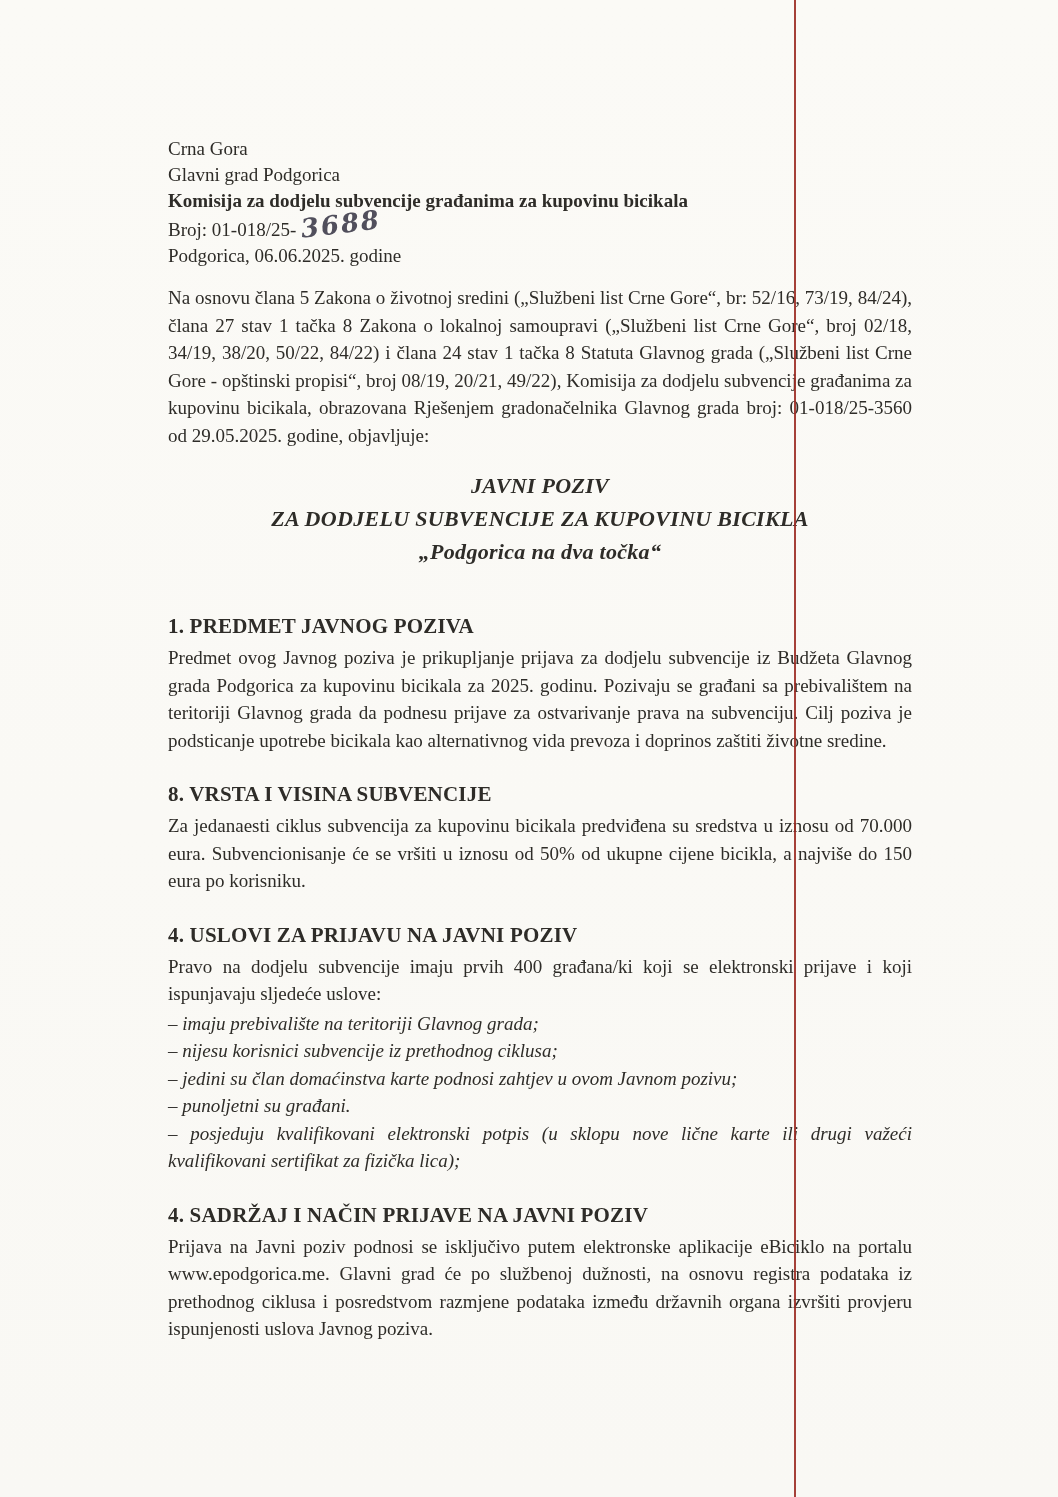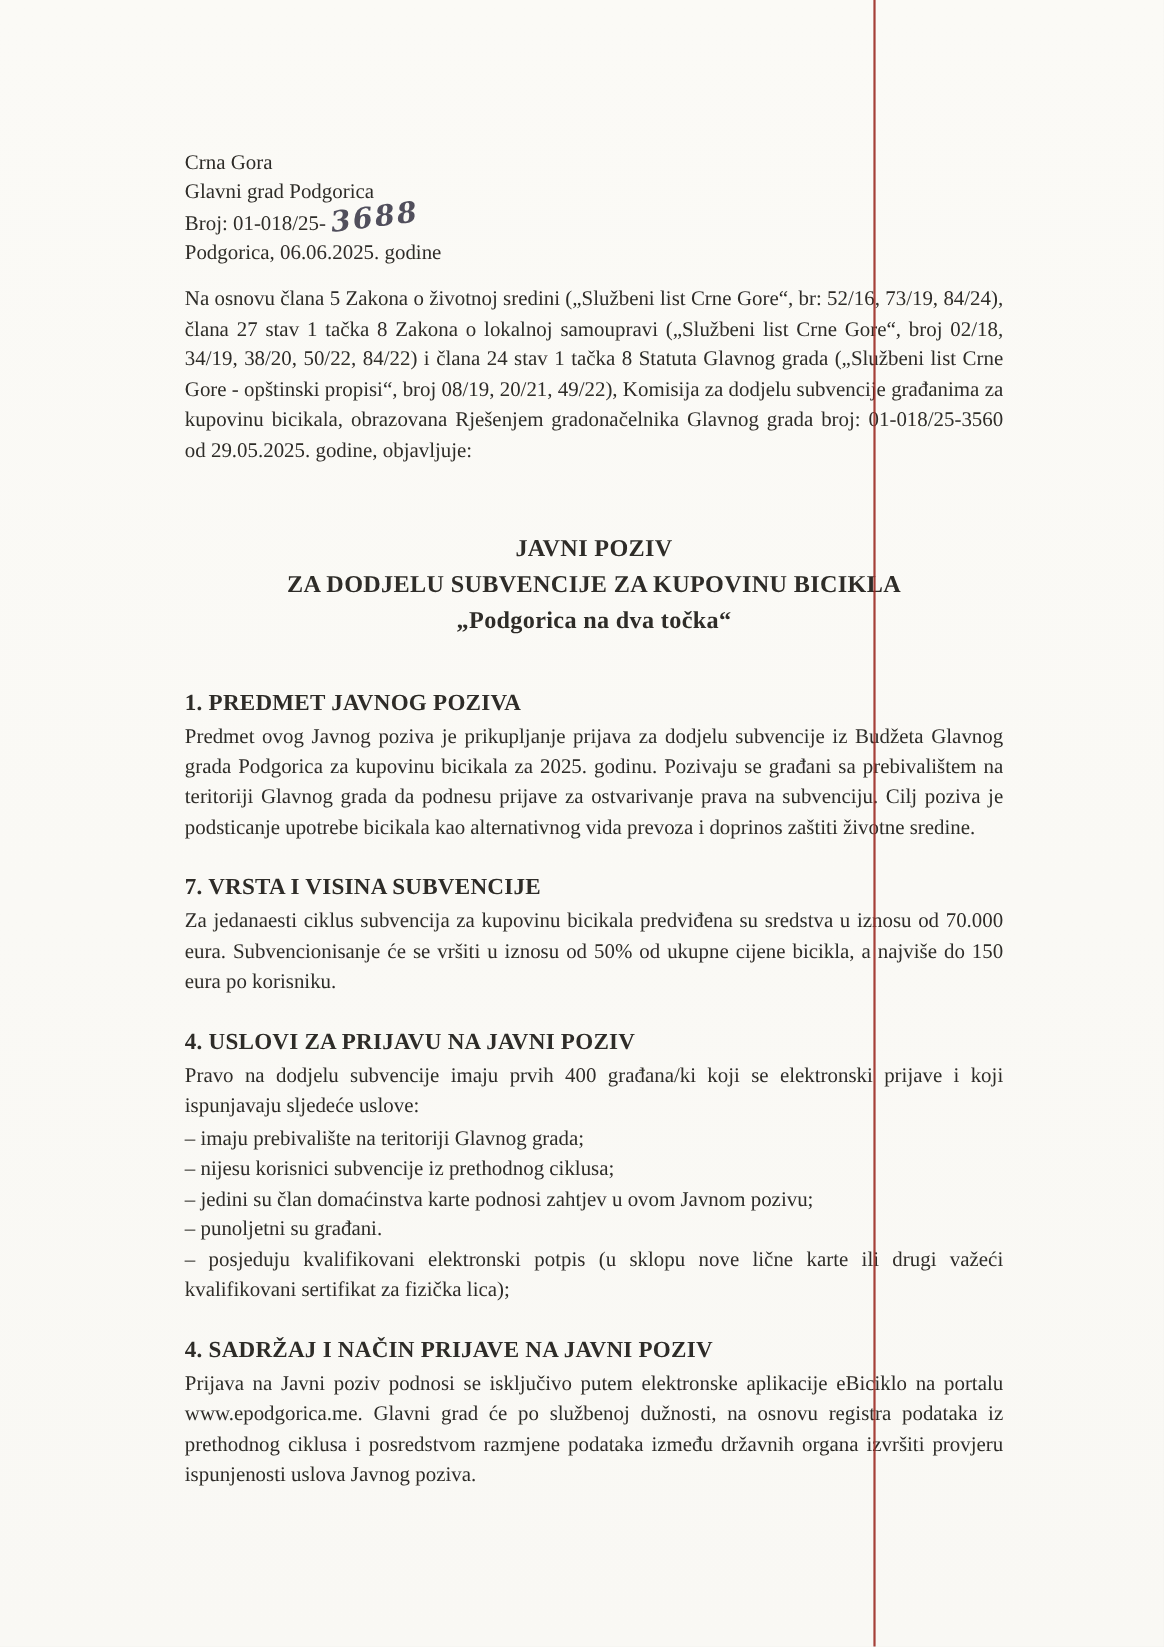--- a/index.html
+++ b/index.html
@@ -37,82 +37,84 @@
     transform: rotate(-7deg) translateY(-3px);
     margin-left: 5px;
   }
   .preamble {
     margin-top: 15px;
     font-size: 19px;
     line-height: 27.5px;
     text-align: justify;
   }
   .doc-title {
-    margin-top: 58px;
+    margin-top: 20px;
     text-align: center;
     font-weight: bold;
     font-size: 22px;
     line-height: 33px;
     letter-spacing: 0.3px;
+    font-style: italic;
   }
   .sections { margin-top: 12px; }
   .sec { margin-top: 28px; }
   .sec.first { margin-top: 46px; }
   .sec-heading {
     font-size: 21px;
     font-weight: bold;
     letter-spacing: 0.2px;
     margin-bottom: 5px;
     font-family: inherit;
   }
   .sec-body, .list-item {
     font-size: 19px;
     line-height: 27.5px;
     text-align: justify;
   }
-  .list { margin-top: 2px; }
+  .list { margin-top: 2px; font-style: italic; }
   .scan-line {
     position: absolute;
     left: 794px;
     top: 0;
     width: 2px;
     height: 1497px;
     opacity: 0.9;
   }
 </style>
 </head>
 <body>
 
 <div class="page">
   <div class="content">
 
     <header>
       <div class="hline">Crna Gora</div>
       <div class="hline">Glavni grad Podgorica</div>
+      <div class="hline bold">Komisija za dodjelu subvencije građanima za kupovinu bicikala</div>
       <div class="hline"><span>Broj: 01-018/25-</span><span class="handwritten">3688</span></div>
       <div class="hline">Podgorica, 06.06.2025. godine</div>
     </header>
 
     <p class="preamble">Na osnovu člana 5 Zakona o životnoj sredini („Službeni list Crne Gore“, br: 52/16, 73/19, 84/24), člana 27 stav 1 tačka 8 Zakona o lokalnoj samoupravi („Službeni list Crne Gore“, broj 02/18, 34/19, 38/20, 50/22, 84/22) i člana 24 stav 1 tačka 8 Statuta Glavnog grada („Službeni list Crne Gore - opštinski propisi“, broj 08/19, 20/21, 49/22), Komisija za dodjelu subvencije građanima za kupovinu bicikala, obrazovana Rješenjem gradonačelnika Glavnog grada broj: 01-018/25-3560 od 29.05.2025. godine, objavljuje:</p>
 
     <div class="doc-title">
       <div>JAVNI POZIV</div>
       <div>ZA DODJELU SUBVENCIJE ZA KUPOVINU BICIKLA</div>
       <div>„Podgorica na dva točka“</div>
     </div>
 
     <div class="sections">
 
       <section class="sec first">
         <h2 class="sec-heading">1. PREDMET JAVNOG POZIVA</h2>
         <p class="sec-body">Predmet ovog Javnog poziva je prikupljanje prijava za dodjelu subvencije iz Budžeta Glavnog grada Podgorica za kupovinu bicikala za 2025. godinu. Pozivaju se građani sa prebivalištem na teritoriji Glavnog grada da podnesu prijave za ostvarivanje prava na subvenciju. Cilj poziva je podsticanje upotrebe bicikala kao alternativnog vida prevoza i doprinos zaštiti životne sredine.</p>
       </section>
 
       <section class="sec">
-        <h2 class="sec-heading">7. VRSTA I VISINA SUBVENCIJE</h2>
+        <h2 class="sec-heading">8. VRSTA I VISINA SUBVENCIJE</h2>
         <p class="sec-body">Za jedanaesti ciklus subvencija za kupovinu bicikala predviđena su sredstva u iznosu od 70.000 eura. Subvencionisanje će se vršiti u iznosu od 50% od ukupne cijene bicikla, a najviše do 150 eura po korisniku.</p>
       </section>
 
       <section class="sec">
         <h2 class="sec-heading">4. USLOVI ZA PRIJAVU NA JAVNI POZIV</h2>
         <p class="sec-body">Pravo na dodjelu subvencije imaju prvih 400 građana/ki koji se elektronski prijave i koji ispunjavaju sljedeće uslove:</p>
         <div class="list">
           <div class="list-item">– imaju prebivalište na teritoriji Glavnog grada;</div>
           <div class="list-item">– nijesu korisnici subvencije iz prethodnog ciklusa;</div>
           <div class="list-item">– jedini su član domaćinstva karte podnosi zahtjev u ovom Javnom pozivu;</div>

